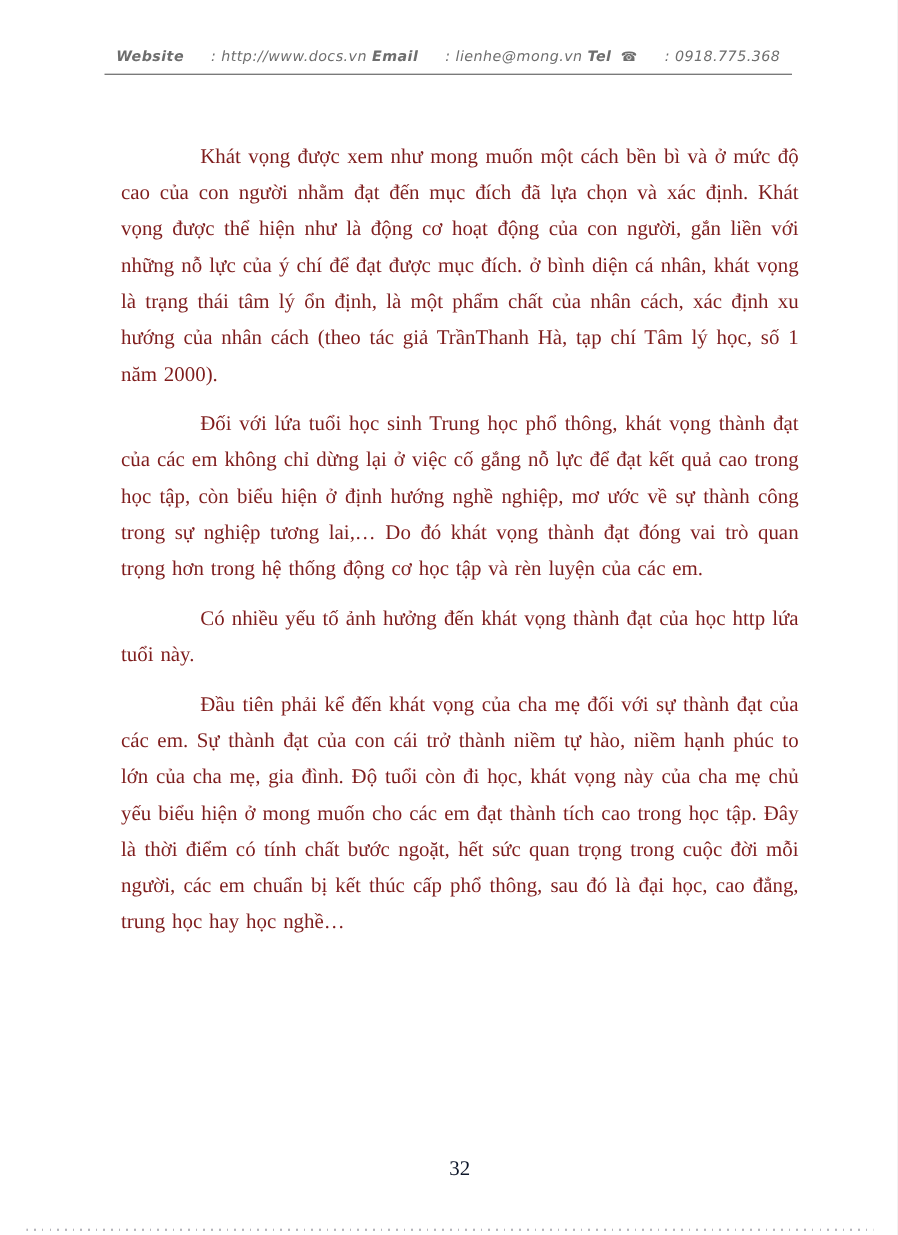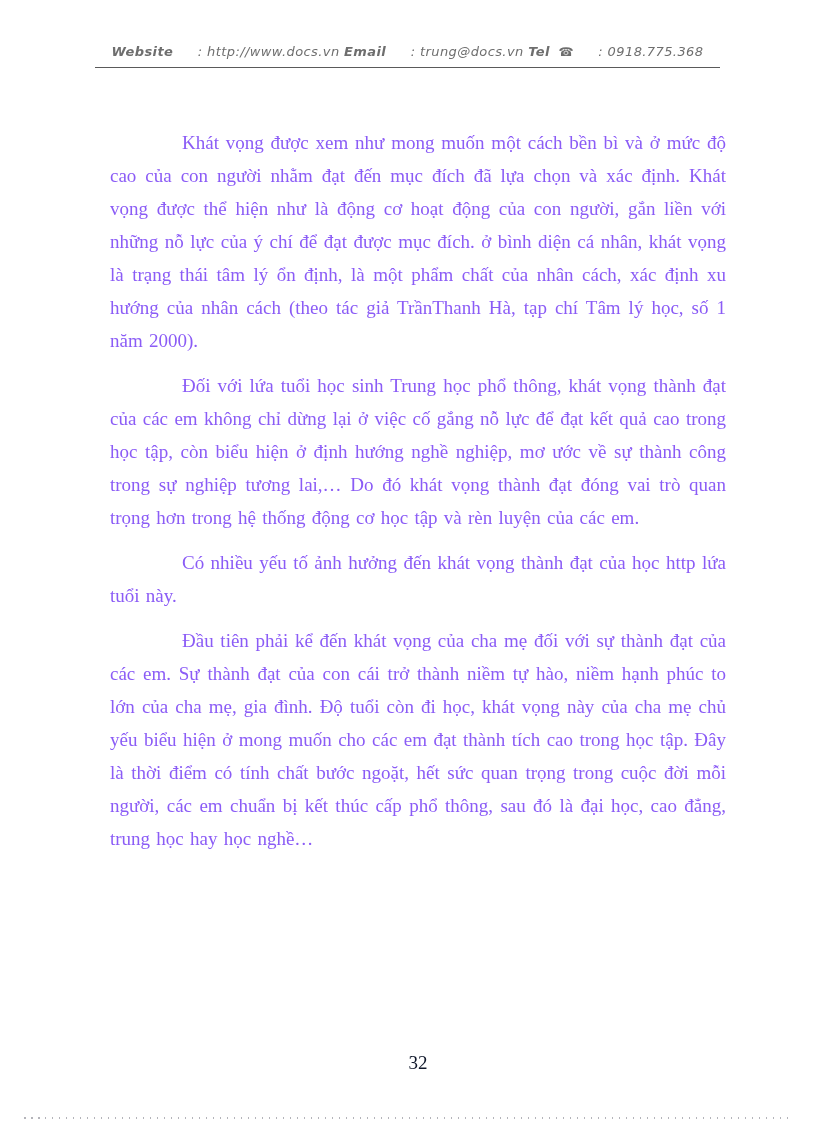--- a/index.html
+++ b/index.html
@@ -34,21 +34,21 @@
   .doc-header .phone { font-style: normal; font-size: 12px; margin-left: 4px; }
   
   .doc-body {
     position: absolute;
     top: 126px;
     left: 110px;
     width: 616px;
     font-family: "Liberation Serif", "DejaVu Serif", serif;
     font-size: 19px;
     line-height: 33px;
-    color: #8b5cf6;
+    color: #7f1d1d;
     text-align: justify;
   }
   .doc-body p {
     margin: 0 0 12px 0;
     text-indent: 72px;
     word-spacing: 1.5px;
   }
   
   .page-number {
     position: absolute;
@@ -75,21 +75,21 @@
 </style>
 </head>
 <body>
 
 <div class="page">
 
   <div class="doc-header">
     <span class="lbl">Website</span>
     <span class="val">: http://www.docs.vn</span>
     <span class="lbl">Email</span>
-    <span class="val">: trung@docs.vn</span>
+    <span class="val">: lienhe@mong.vn</span>
     <span class="lbl">Tel</span>
     <span class="phone">☎</span>
     <span class="val">: 0918.775.368</span>
   </div>
 
   <div class="doc-body">
     <p>Khát vọng được xem như mong muốn một cách bền bì và ở mức độ cao của con người nhằm đạt đến mục đích đã lựa chọn và xác định. Khát vọng được thể hiện như là động cơ hoạt động của con người, gắn liền với những nỗ lực của ý chí để đạt được mục đích. ở bình diện cá nhân, khát vọng là trạng thái tâm lý ổn định, là một phẩm chất của nhân cách, xác định xu hướng của nhân cách (theo tác giả TrầnThanh Hà, tạp chí Tâm lý học, số 1 năm 2000).</p>
     <p>Đối với lứa tuổi học sinh Trung học phổ thông, khát vọng thành đạt của các em không chỉ dừng lại ở việc cố gắng nỗ lực để đạt kết quả cao trong học tập, còn biểu hiện ở định hướng nghề nghiệp, mơ ước về sự thành công trong sự nghiệp tương lai,… Do đó khát vọng thành đạt đóng vai trò quan trọng hơn trong hệ thống động cơ học tập và rèn luyện của các em.</p>
     <p>Có nhiều yếu tố ảnh hưởng đến khát vọng thành đạt của học http lứa tuổi này.</p>
     <p>Đầu tiên phải kể đến khát vọng của cha mẹ đối với sự thành đạt của các em. Sự thành đạt của con cái trở thành niềm tự hào, niềm hạnh phúc to lớn của cha mẹ, gia đình. Độ tuổi còn đi học, khát vọng này của cha mẹ chủ yếu biểu hiện ở mong muốn cho các em đạt thành tích cao trong học tập. Đây là thời điểm có tính chất bước ngoặt, hết sức quan trọng trong cuộc đời mỗi người, các em chuẩn bị kết thúc cấp phổ thông, sau đó là đại học, cao đẳng, trung học hay học nghề…</p>

